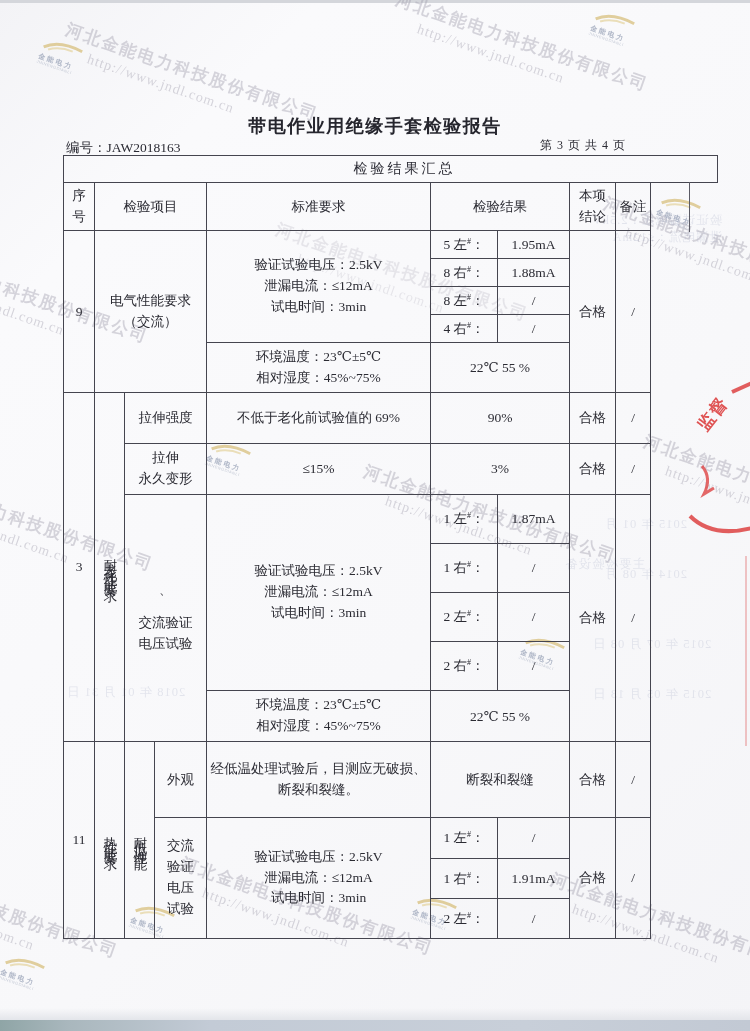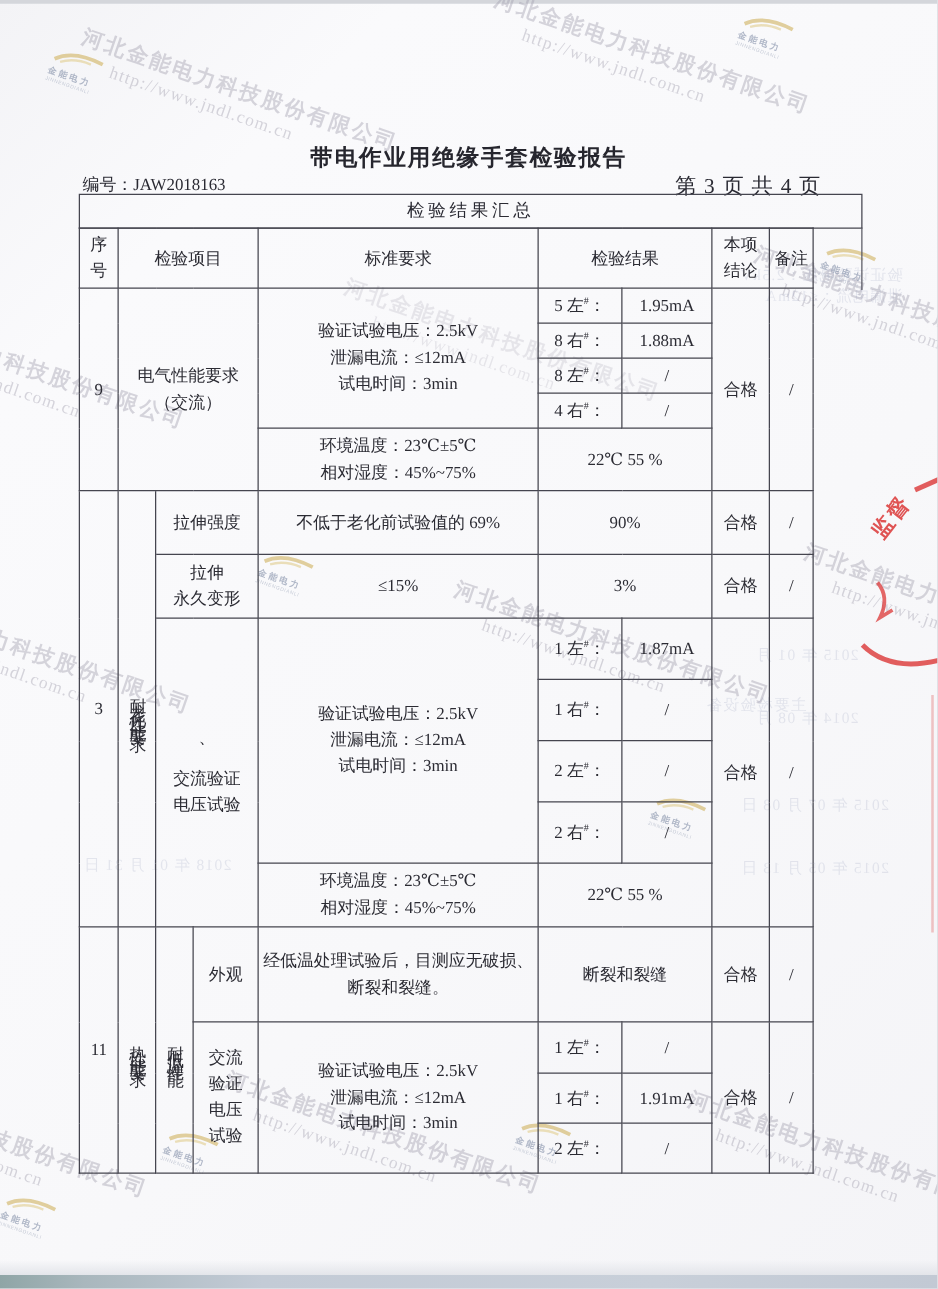--- a/index.html
+++ b/index.html
@@ -27,26 +27,26 @@
   
   .bleed{position:absolute;transform:scaleX(-1);color:#7d87ab;opacity:.17;
          font-size:12.5px;white-space:pre-line;pointer-events:none;letter-spacing:1px;}
 
   
   .org{position:absolute;left:0;top:82px;width:750px;text-align:center;
        font-size:22px;font-weight:700;letter-spacing:1.5px;color:#26262e;}
   .doctitle{position:absolute;left:0;top:114px;width:750px;text-align:center;
        font-size:18px;font-weight:700;letter-spacing:1.5px;color:#26262e;}
   .code{position:absolute;left:66px;top:139px;font-size:13.5px;}
-  .pageinfo{position:absolute;left:540px;top:137px;width:120px;font-size:17px;letter-spacing:1px;}
+  .pageinfo{position:absolute;left:540px;top:137px;width:120px;font-size:12px;letter-spacing:1px;}
 
   
   .titlebox{position:absolute;left:63px;top:155px;width:625px;height:26px;
        border:1px solid #45454f;display:flex;align-items:center;justify-content:center;
-       font-size:14px;letter-spacing:3px;}
+       font-size:14px;letter-spacing:3px;padding-left:28px;}
   .artifact-line{position:absolute;left:689px;top:182px;width:0;height:50px;border-left:1px solid #5a5a64;}
   table.main{position:absolute;left:63px;top:182px;border-collapse:collapse;table-layout:fixed;
        width:587px;font-size:13.5px;color:#2b2b33;}
   table.main td,table.main th{border:1px solid #45454f;text-align:center;vertical-align:middle;
        padding:0;font-weight:normal;overflow:hidden;}
   .pre{white-space:pre-line;line-height:1.55;}
   .vtext{writing-mode:vertical-lr;text-orientation:upright;letter-spacing:5px;
        display:inline-block;line-height:1.1;}
   .std-left{text-align:left;padding:2px 8px;line-height:1.55;}
   sup{font-size:8px;}

